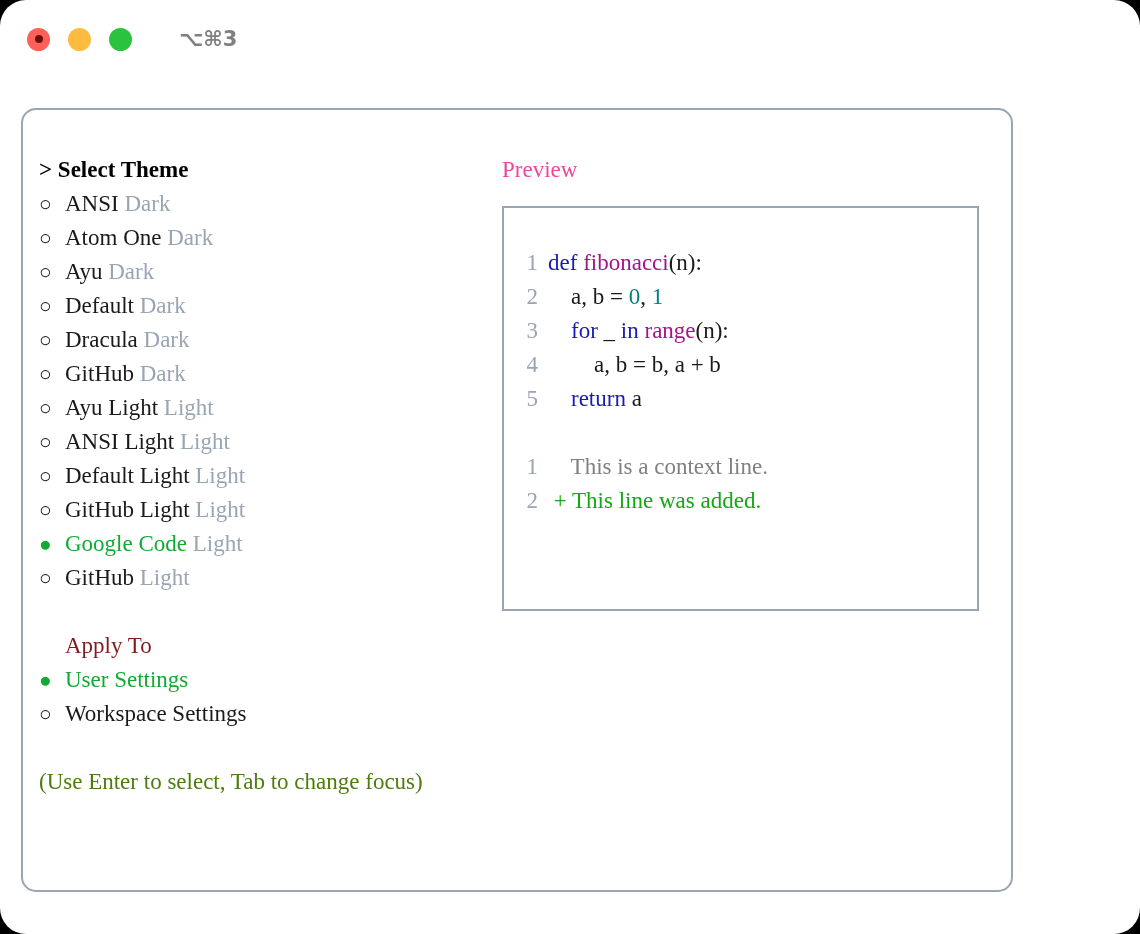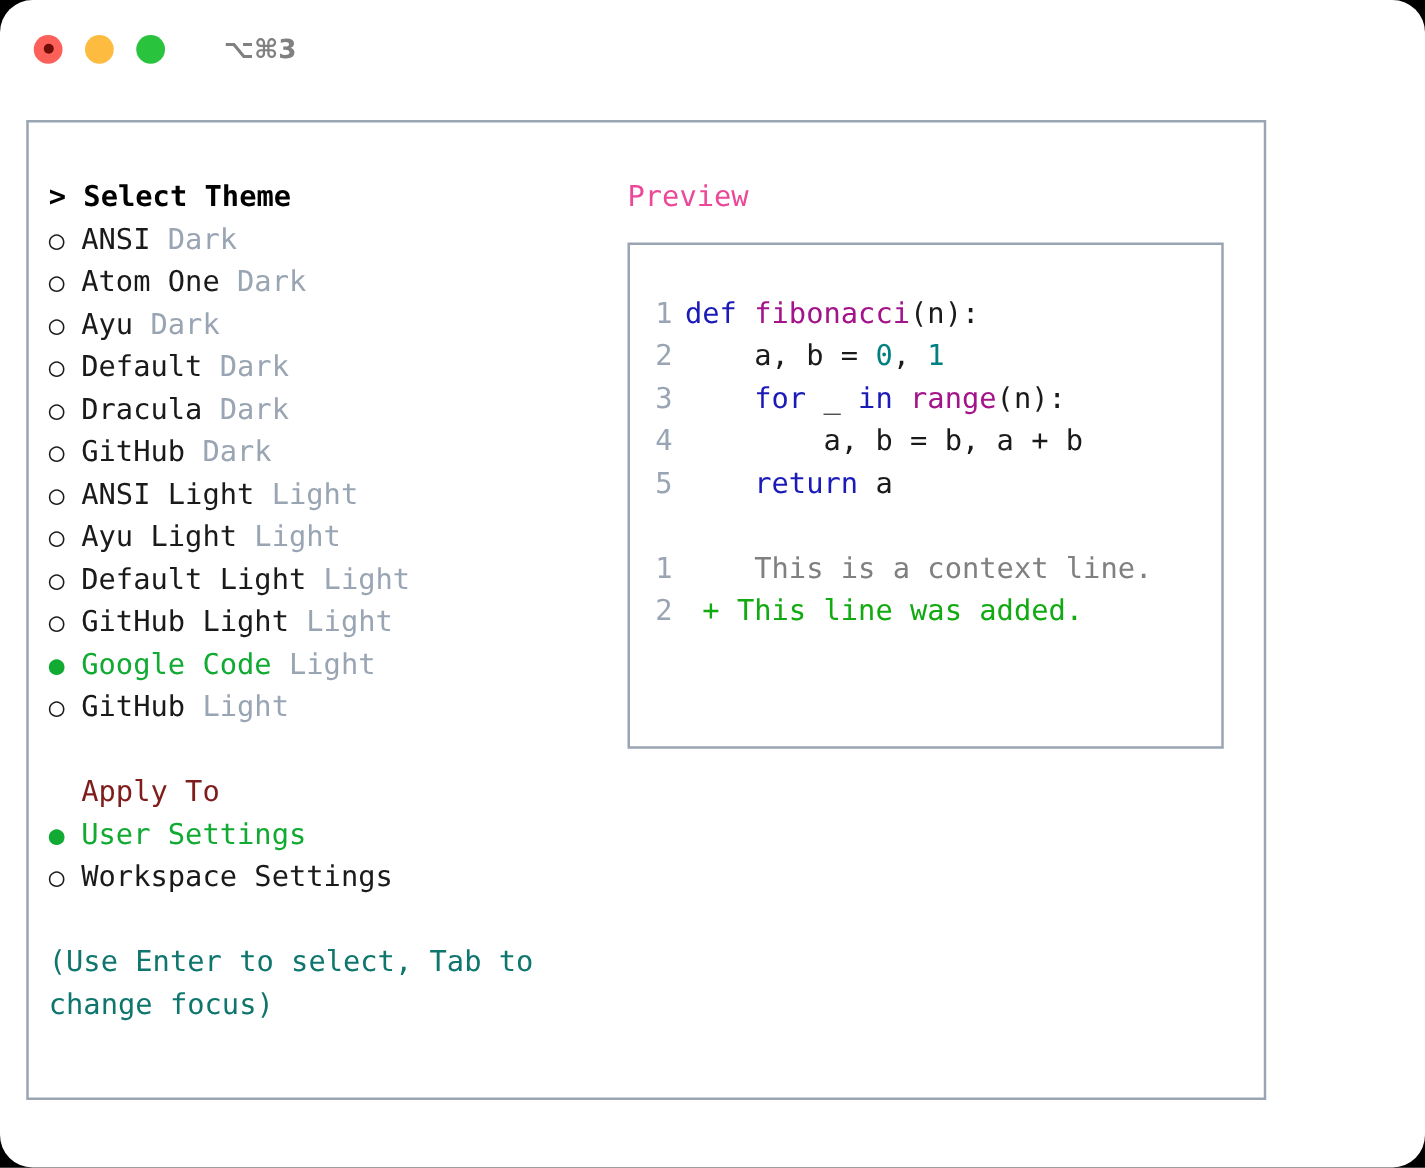--- a/index.html
+++ b/index.html
@@ -69,27 +69,28 @@
     font-size: 21px;
     font-weight: 600;
     color: #808080;
     letter-spacing: 0px;
   }
 
   
   .panel {
     position: absolute;
     left: 21px;
-    top: 96px;
+    top: 108px;
     width: 992px;
     height: 784px;
     border: 2px solid #9aa5b4;
-    border-radius: 0;
+    border-radius: 15px;
     box-sizing: border-box;
     background: #ffffff;
+    font-family: Liberation Serif, serif;
   }
 
   .panel-inner {
     position: absolute;
     left: 0; top: 0;
     width: 100%; height: 100%;
     padding: 0;
   }
 
   
@@ -135,21 +136,21 @@
     color: #7f1d1d;
     line-height: 34px;
     white-space: pre;
     padding-left: 26px;
   }
 
   .hint {
     margin-top: 34px;
     font-size: 23px;
     line-height: 34px;
-    color: #0f766e;
+    color: #4d7c0f;
     width: 420px;
     word-wrap: break-word;
   }
 
   
   .right-col {
     position: absolute;
     left: 479px;
     top: 43px;
     width: 500px;
@@ -218,22 +219,22 @@
 
         <div class="section-title">&gt; Select Theme</div>
 
         <div class="opt-list" id="theme-options">
             <div class="opt"><span class="marker">○</span><span class="label">ANSI</span><span class="badge"> Dark</span></div>
             <div class="opt"><span class="marker">○</span><span class="label">Atom One</span><span class="badge"> Dark</span></div>
             <div class="opt"><span class="marker">○</span><span class="label">Ayu</span><span class="badge"> Dark</span></div>
             <div class="opt"><span class="marker">○</span><span class="label">Default</span><span class="badge"> Dark</span></div>
             <div class="opt"><span class="marker">○</span><span class="label">Dracula</span><span class="badge"> Dark</span></div>
             <div class="opt"><span class="marker">○</span><span class="label">GitHub</span><span class="badge"> Dark</span></div>
+            <div class="opt"><span class="marker">○</span><span class="label">Ayu Light</span><span class="badge"> Light</span></div>
             <div class="opt"><span class="marker">○</span><span class="label">ANSI Light</span><span class="badge"> Light</span></div>
-            <div class="opt"><span class="marker">○</span><span class="label">Ayu Light</span><span class="badge"> Light</span></div>
             <div class="opt"><span class="marker">○</span><span class="label">Default Light</span><span class="badge"> Light</span></div>
             <div class="opt"><span class="marker">○</span><span class="label">GitHub Light</span><span class="badge"> Light</span></div>
             <div class="opt selected"><span class="marker">●</span><span class="label">Google Code</span><span class="badge"> Light</span></div>
             <div class="opt"><span class="marker">○</span><span class="label">GitHub</span><span class="badge"> Light</span></div>
           </div>
 
         <div class="spacer-row"></div>
 
         <div class="subsection-title">Apply To</div>
 

